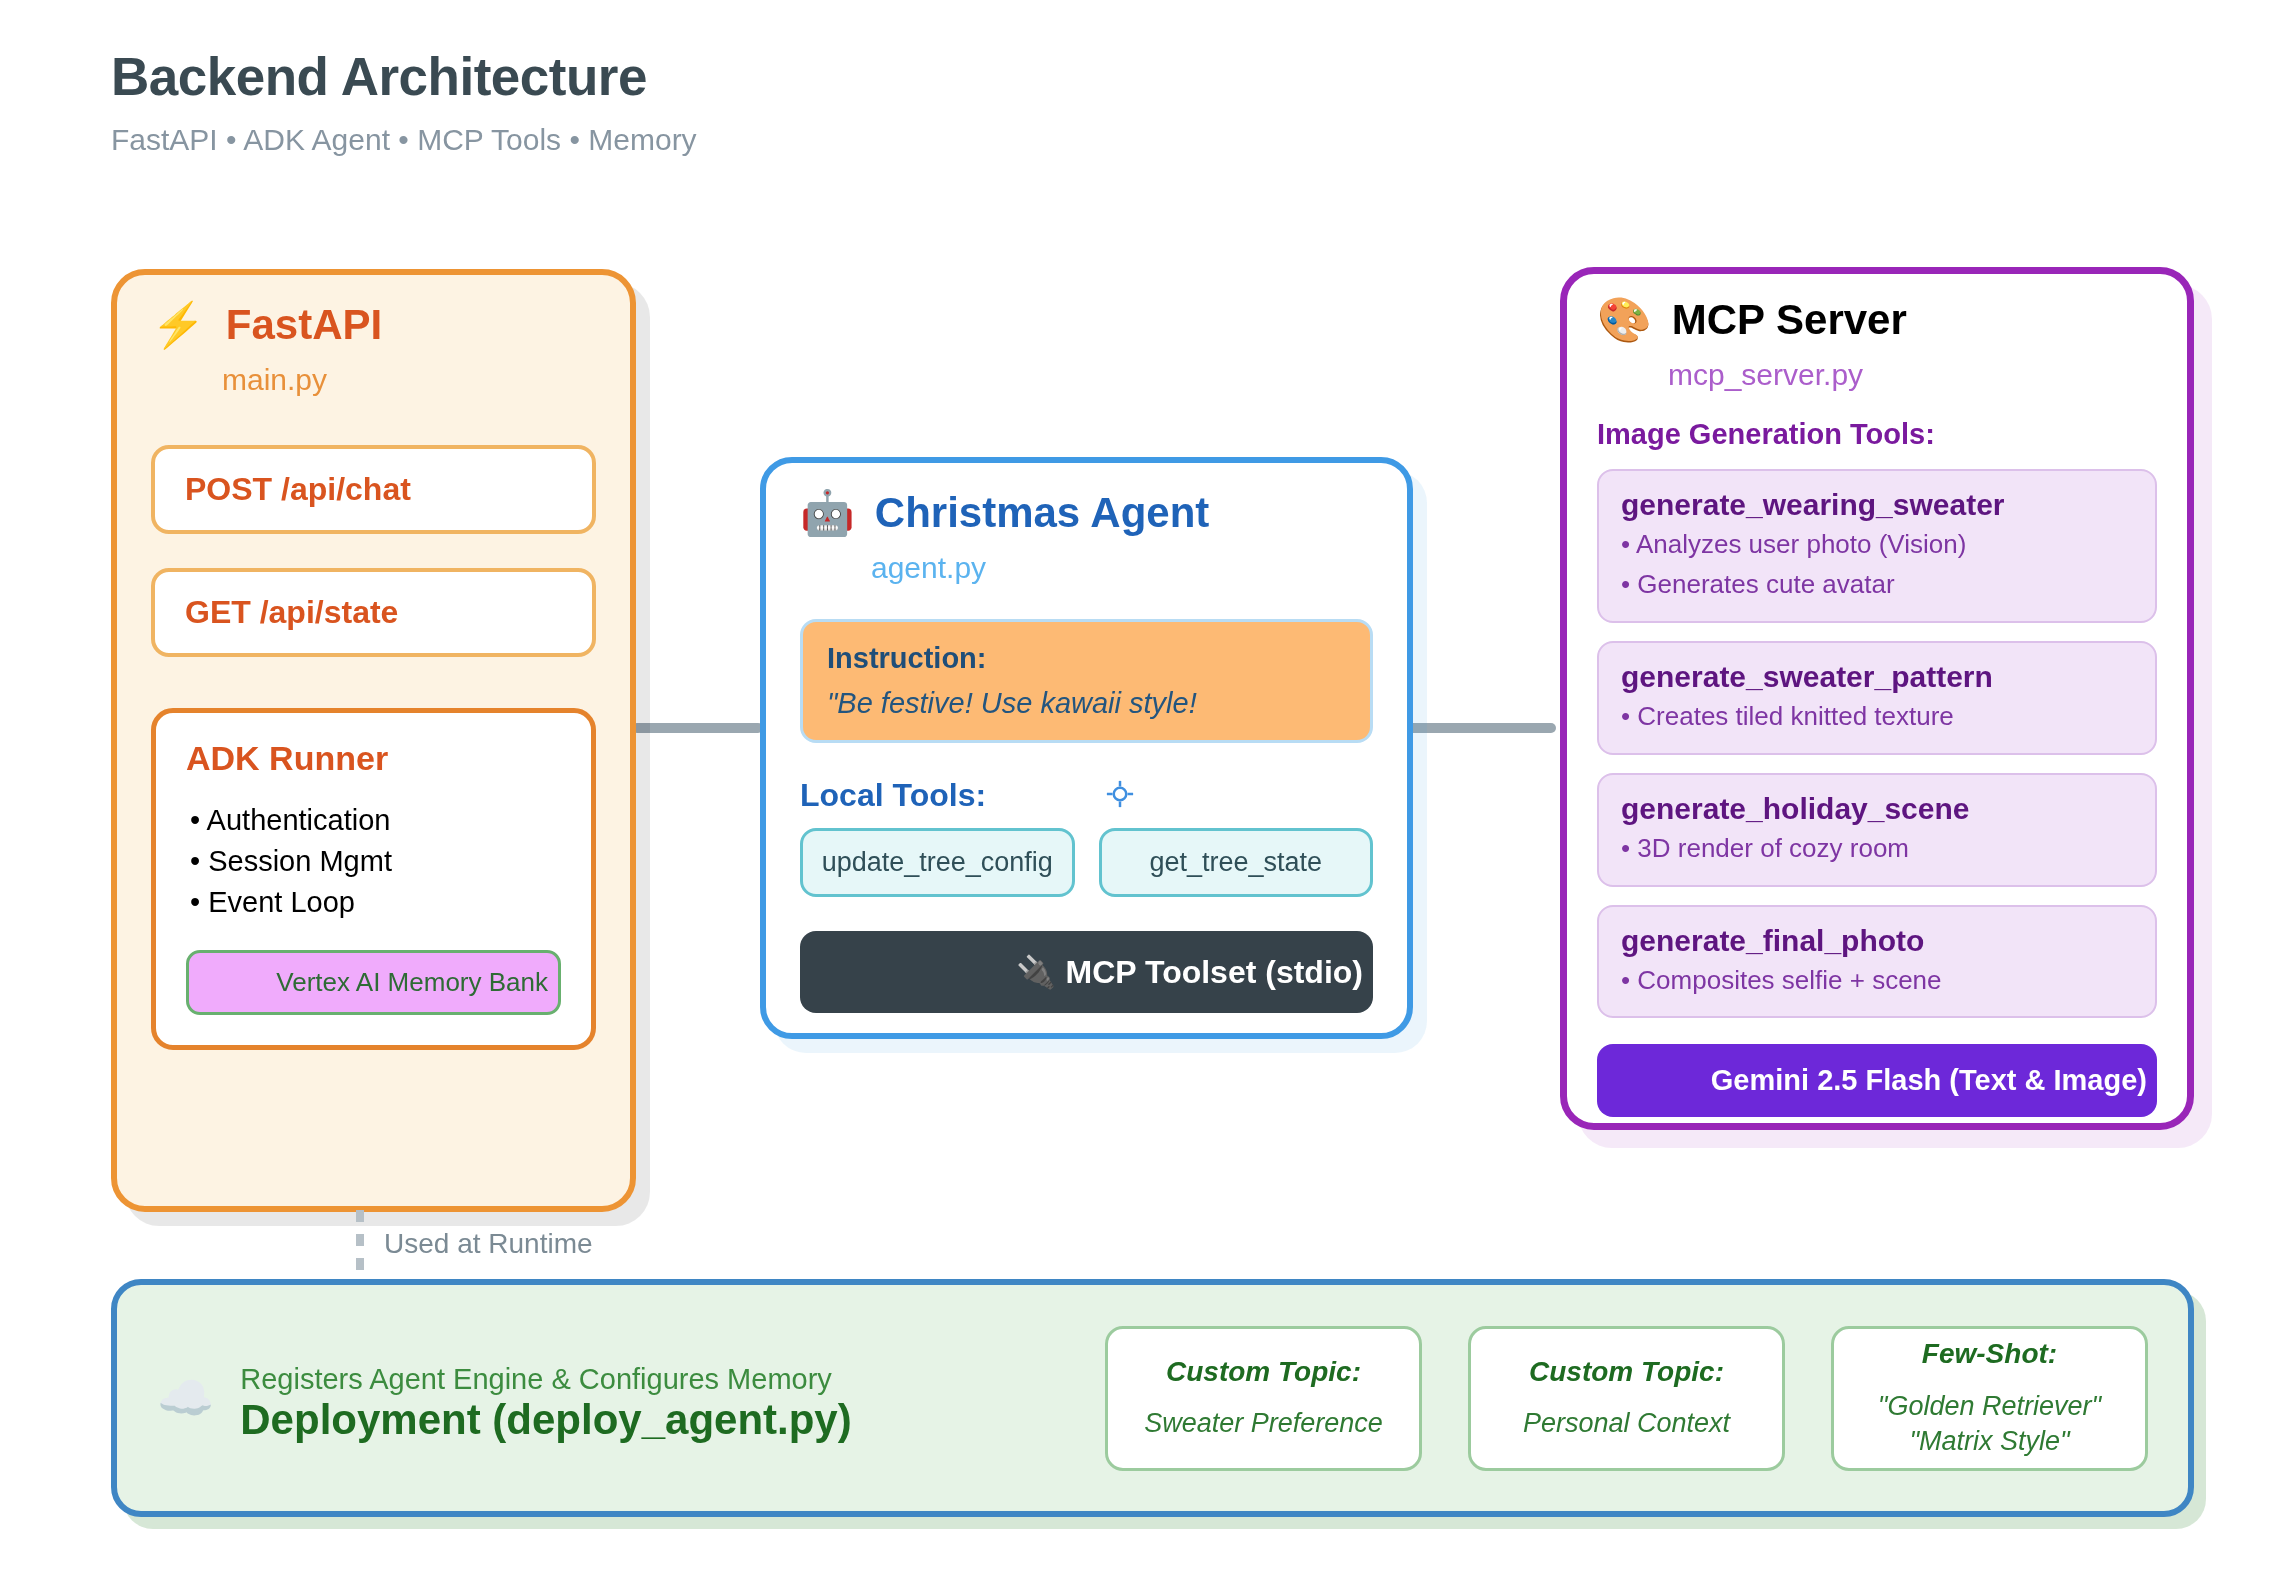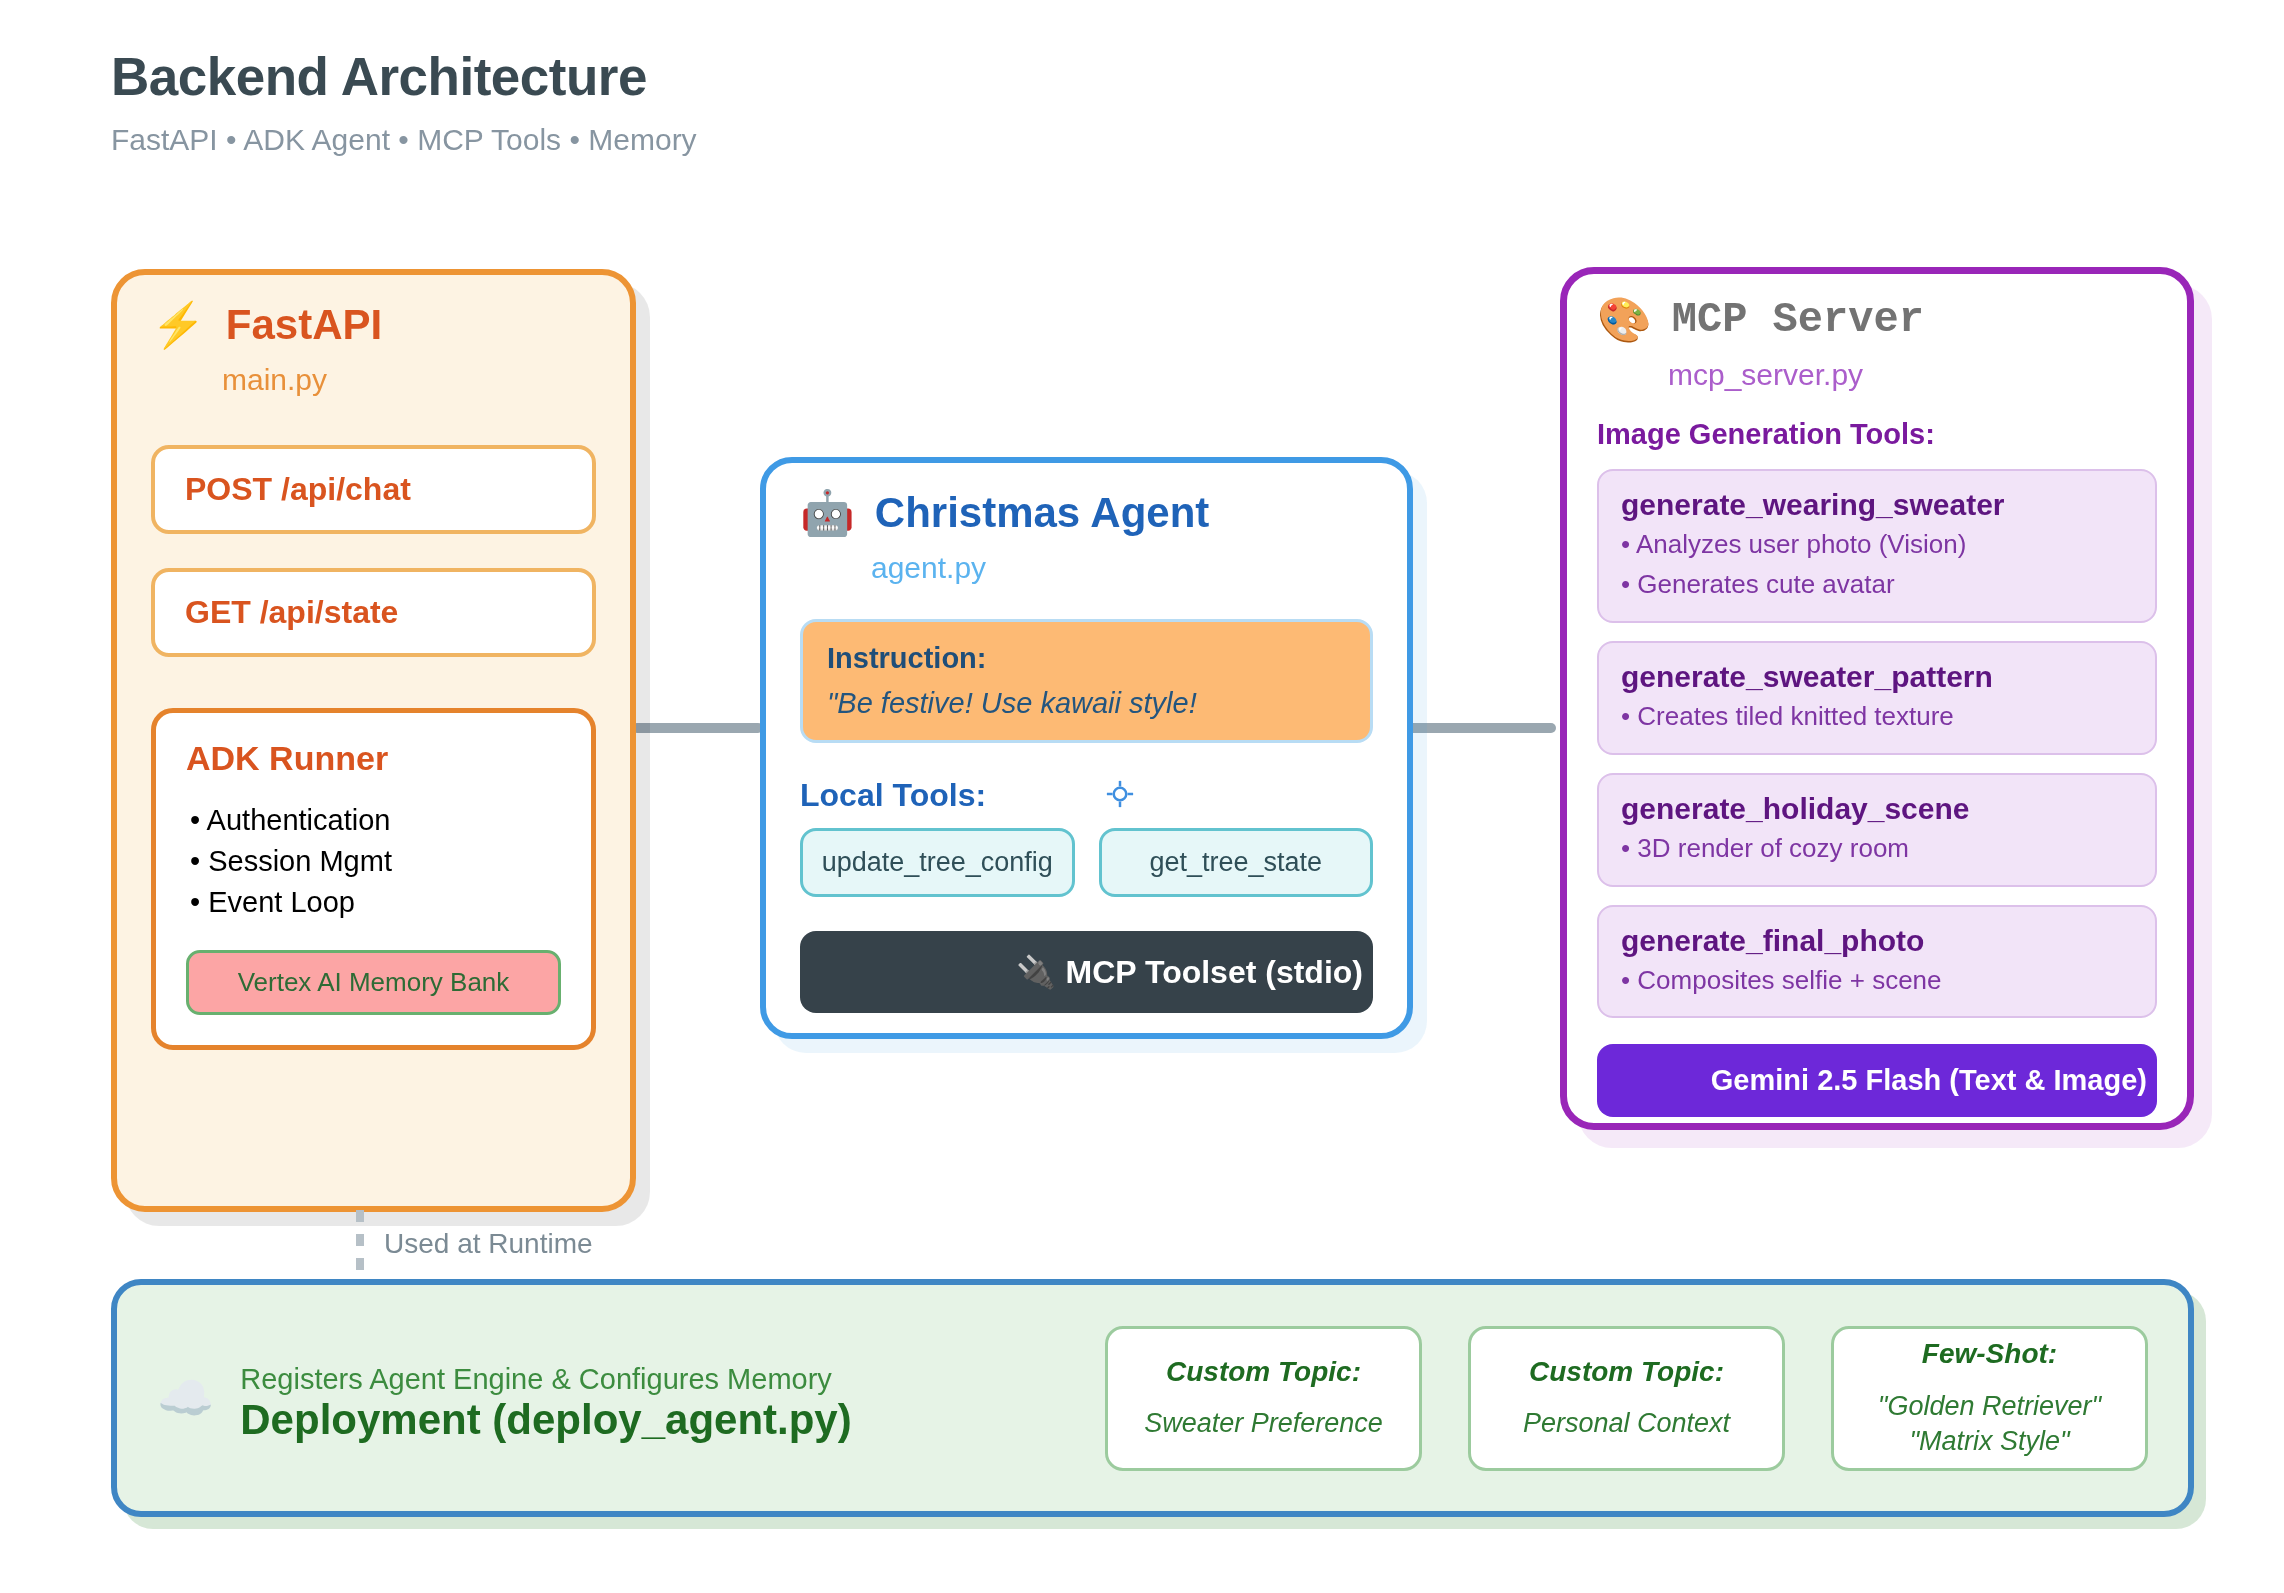--- a/index.html
+++ b/index.html
@@ -55,22 +55,22 @@
     border-radius: 22px; padding: 26px 30px 30px 30px;
   }
   #adk-runner .adk-title {
     font-size: 34px; font-weight: bold; color: #d9541f;
   }
   .adk-list { margin-top: 22px; }
   .adk-item {
     font-size: 29px; color: #000000; line-height: 1.42; padding-left: 4px;
   }
   #memory-pill {
-    margin-top: 26px; background: #fca5a5; border: 3px solid #68b06f;
-    border-radius: 14px; padding: 14px 10px; text-align: center;
+    margin-top: 26px; background: #f0abfc; border: 3px solid #68b06f;
+    border-radius: 14px; padding: 14px 10px; text-align: right;
     font-size: 26px; color: #2e6b35;
   }
 
   
   #agent-panel {
     left: 760px; top: 457px; width: 653px; height: 582px;
     background: #ffffff; border: 6px solid #3f9ae5; border-radius: 32px;
     box-shadow: 14px 14px 0 rgba(63,154,229,0.10);
     padding: 26px 34px;
   }
@@ -103,21 +103,21 @@
     font-size: 32px; font-weight: bold; color: #ffffff;
   }
 
   
   #mcp-panel {
     left: 1560px; top: 267px; width: 634px; height: 556px;
     background: #ffffff; border: 7px solid #9926b8; border-radius: 34px;
     box-shadow: 18px 18px 0 rgba(153,38,184,0.10);
     padding: 22px 30px; height: 863px;
   }
-  #mcp-panel .panel-title { color: #737373; font-family: Liberation Mono, monospace; }
+  #mcp-panel .panel-title { color: #000000; }
   #mcp-panel .panel-file { color: #ab5ecb; }
   #img-tools-label {
     margin-top: 26px; font-size: 29px; font-weight: bold; color: #7a1a9e;
   }
   .mcp-tool {
     margin-top: 18px; background: #f2e4f8; border: 2px solid #dcc0ea;
     border-radius: 16px; padding: 16px 22px 18px 22px;
   }
   .mcp-tool-name {
     font-size: 30px; font-weight: bold; color: #5e1580; line-height: 1.2;

